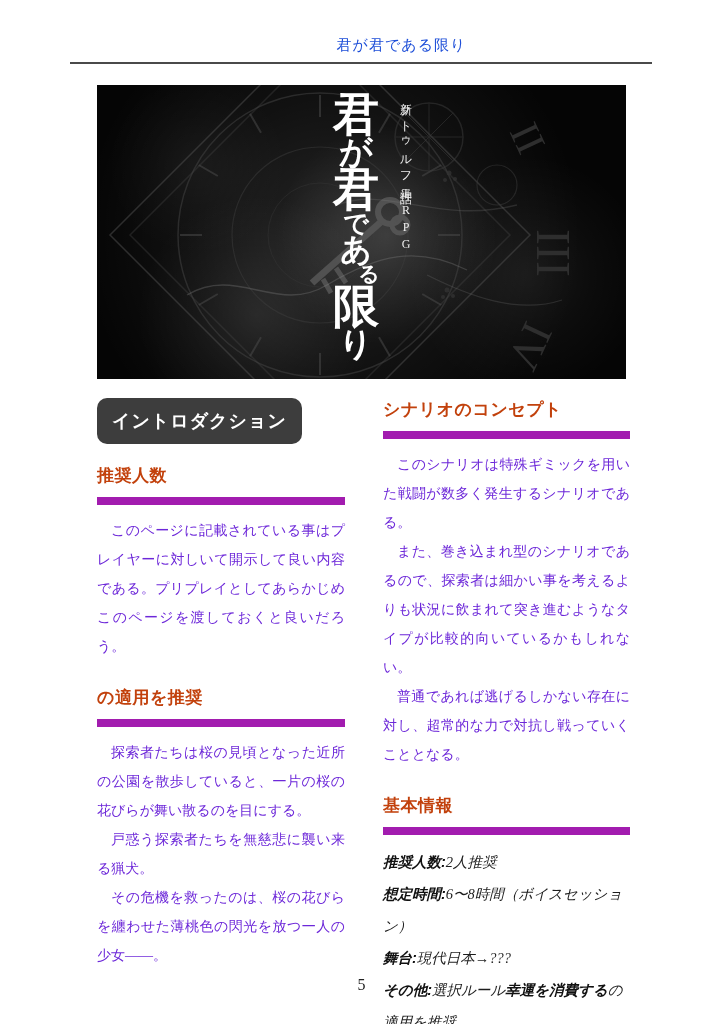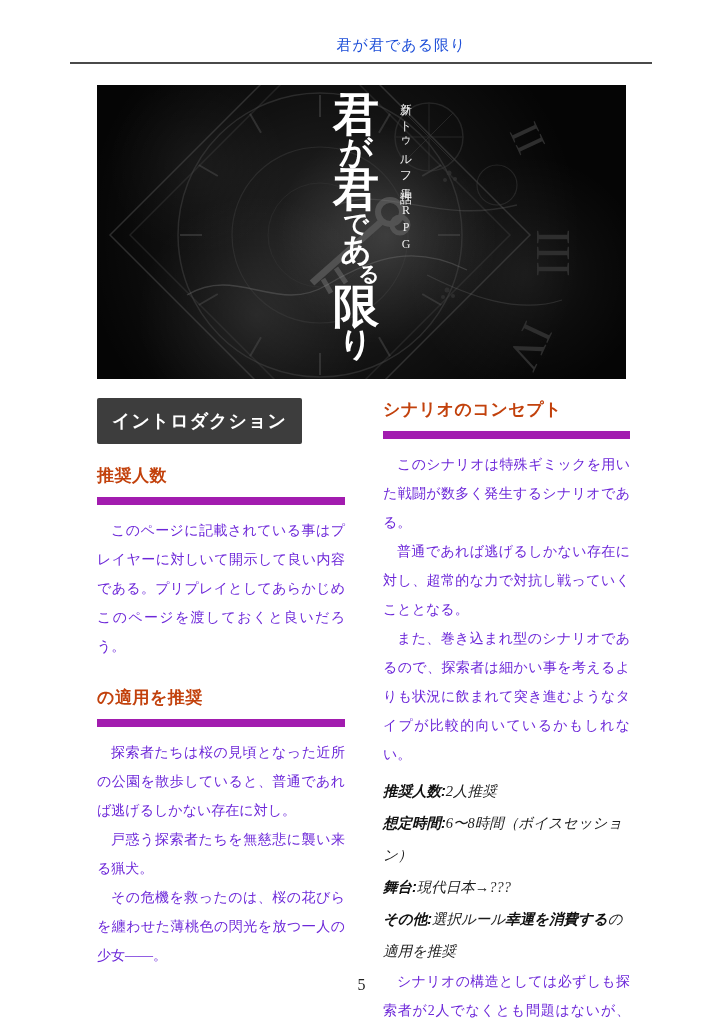--- a/index.html
+++ b/index.html
@@ -42,21 +42,21 @@
   .tc-s{font-size:25px;}
   .tc-xs{font-size:21px;transform:translateX(13px);}
   
   .col{position:absolute;top:398px;}
   .col-left{left:97px;width:248px;}
   .col-right{left:383px;width:247px;}
   .intro-box{
     display:inline-block;background:#3d3d3d;color:#ffffff;
     font-family:"Liberation Sans","DejaVu Sans",sans-serif;
     font-weight:700;font-size:18px;letter-spacing:1px;
-    padding:11px 15px;border-radius:2px;
+    padding:11px 15px;border-radius:10px;
   }
   .section-heading{
     font-family:"Liberation Sans","DejaVu Sans",sans-serif;
     font-weight:700;font-size:17px;color:#c2410c;
     border-bottom:8px solid #a21caf;padding-bottom:10px;
     margin:25px 0 11px 0;letter-spacing:0.5px;
   }
   .col-left .section-heading.first{margin-top:20px;}
   .col-right .section-heading.first{margin-top:0;}
   p.body-text{
@@ -182,31 +182,32 @@
     </div>
   </div>
 
   <div class="col col-left">
     <div class="intro-box">イントロダクション</div>
 
     <div class="section-heading first">推奨人数</div>
     <p class="body-text">このページに記載されている事はプレイヤーに対しいて開示して良い内容である。プリプレイとしてあらかじめこのページを渡しておくと良いだろう。</p>
 
     <div class="section-heading">の適用を推奨</div>
-    <p class="body-text">探索者たちは桜の見頃となった近所の公園を散歩していると、普通であれば逃げるしかない存在に対し。</p>
+    <p class="body-text">探索者たちは桜の見頃となった近所の公園を散歩していると、一片の桜の花びらが舞い散るのを目にする。</p>
     <p class="body-text">戸惑う探索者たちを無慈悲に襲い来る猟犬。</p>
     <p class="body-text">その危機を救ったのは、桜の花びらを纏わせた薄桃色の閃光を放つ一人の少女——。</p>
   </div>
 
   <div class="col col-right">
     <div class="section-heading first">シナリオのコンセプト</div>
     <p class="body-text">このシナリオは特殊ギミックを用いた戦闘が数多く発生するシナリオである。</p>
+    <p class="body-text">また、巻き込まれ型のシナリオであるので、探索者は細かい事を考えるよりも状況に飲まれて突き進むようなタイプが比較的向いているかもしれない。</p>
     <p class="body-text">普通であれば逃げるしかない存在に対し、超常的な力で対抗し戦っていくこととなる。</p>
-    <p class="body-text">また、巻き込まれ型のシナリオであるので、探索者は細かい事を考えるよりも状況に飲まれて突き進むようなタイプが比較的向いているかもしれない。</p>
-
+
+    <div class="section-heading">基本情報</div>
     <div class="info-rows">
       <div class="info-row">
         <span class="info-label">推奨人数:</span><span class="info-value">2人推奨</span><span class="info-value-bold"></span><span class="info-value"></span>
       </div>
       <div class="info-row">
         <span class="info-label">想定時間:</span><span class="info-value">6〜8時間（ボイスセッション）</span><span class="info-value-bold"></span><span class="info-value"></span>
       </div>
       <div class="info-row">
         <span class="info-label">舞台:</span><span class="info-value">現代日本→???</span><span class="info-value-bold"></span><span class="info-value"></span>
       </div>

